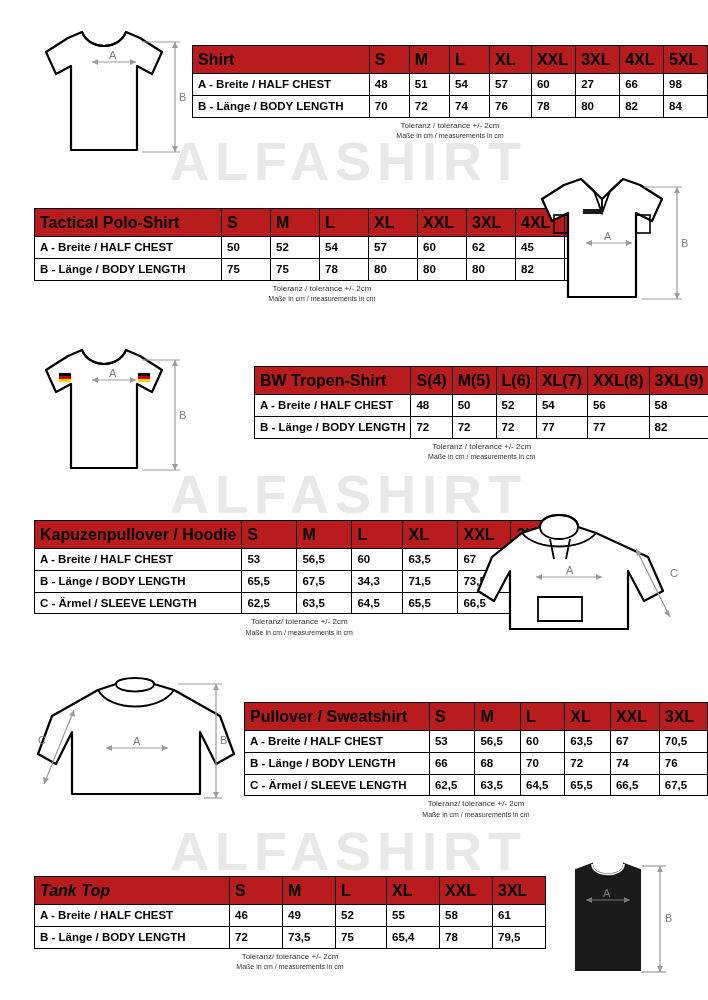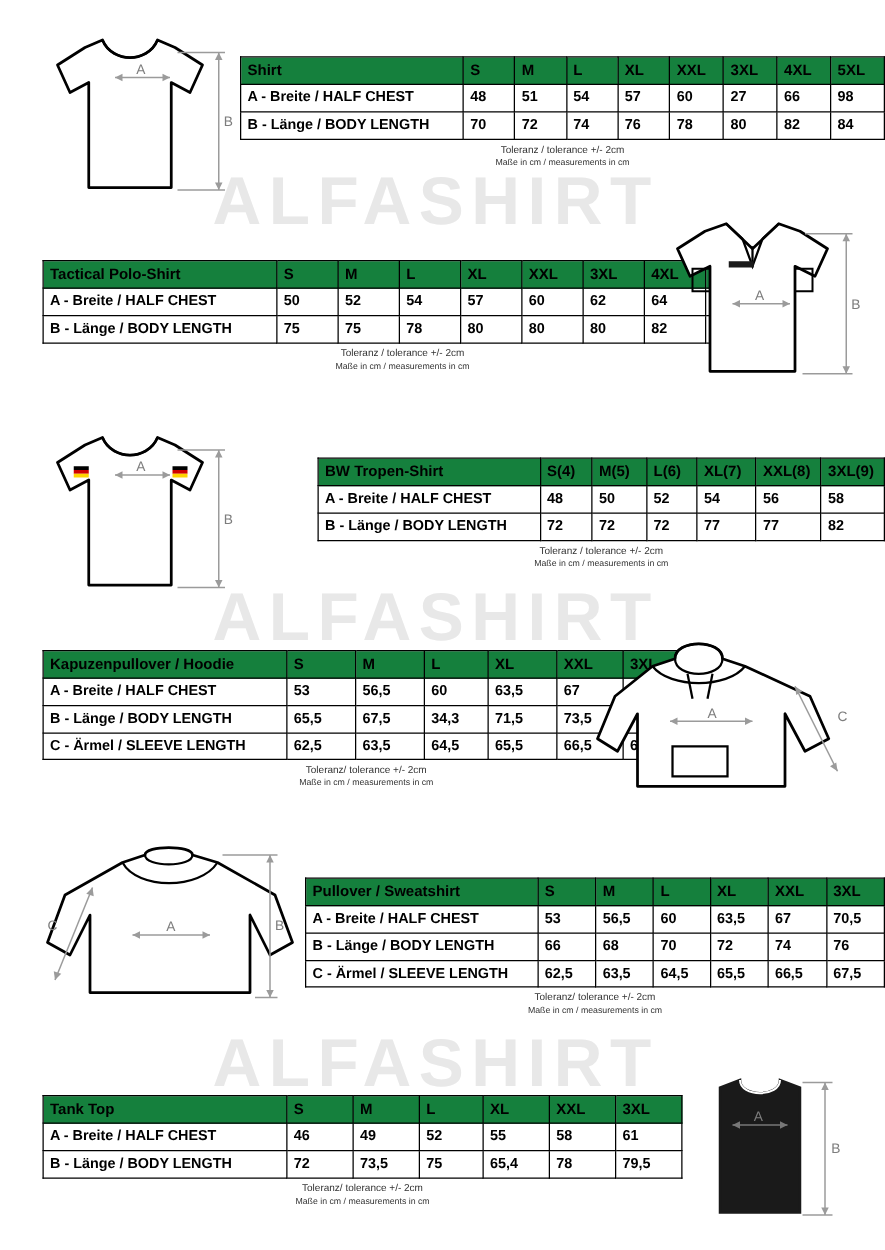--- a/index.html
+++ b/index.html
@@ -49,23 +49,23 @@
   }
   table.size-table th,
   table.size-table td {
     border: 1px solid #000;
     padding: 2px 5px;
     text-align: left;
     white-space: nowrap;
     line-height: 1.45;
   }
   table.size-table thead th {
-    background: #15803d;
+    background: #b91c1c;
     font-weight: bold;
-    font-size: 12px;
+    font-size: 16px;
   }
   table.size-table thead th.num {
     text-align: left;
   }
   table.size-table tbody td.label {
     font-weight: bold;
     font-size: 11.5px;
   }
   table.size-table tbody td.val {
     font-weight: bold;
@@ -205,21 +205,21 @@
       </thead>
       <tbody>
         <tr>
           <td class="label">A -  Breite / HALF CHEST</td>
           <td class="val">50</td>
           <td class="val">52</td>
           <td class="val">54</td>
           <td class="val">57</td>
           <td class="val">60</td>
           <td class="val">62</td>
-          <td class="val">64</td>
+          <td class="val">45</td>
           <td class="val">66</td>
         </tr>
         <tr>
           <td class="label">B -  Länge / BODY LENGTH</td>
           <td class="val">75</td>
           <td class="val">75</td>
           <td class="val">78</td>
           <td class="val">80</td>
           <td class="val">80</td>
           <td class="val">80</td>
@@ -467,21 +467,21 @@
     <div class="tolerance">
       <div>Toleranz/ tolerance +/- 2cm</div>
       <div class="l2">Maße in cm / measurements in cm</div>
     </div>
   </div>
 
   <div class="block" style="left:34px; top:876px;">
     <table class="size-table">
       <thead>
         <tr>
-          <th style="width:184px;">Tank Top</th>
+          <th style="width:184px;font-style:italic;">Tank Top</th>
           <th class="num" style="width:42px;">S</th>
           <th class="num" style="width:42px;">M</th>
           <th class="num" style="width:40px;">L</th>
           <th class="num" style="width:42px;">XL</th>
           <th class="num" style="width:42px;">XXL</th>
           <th class="num" style="width:42px;">3XL</th>
         </tr>
       </thead>
       <tbody>
         <tr>

